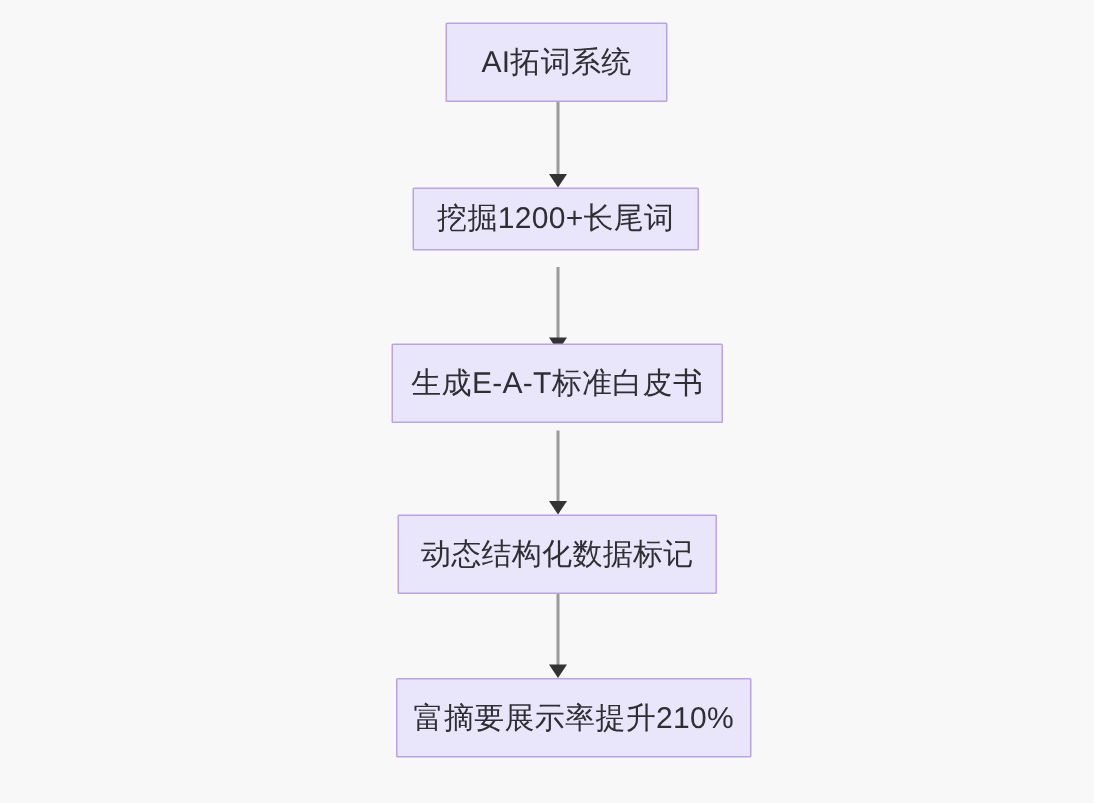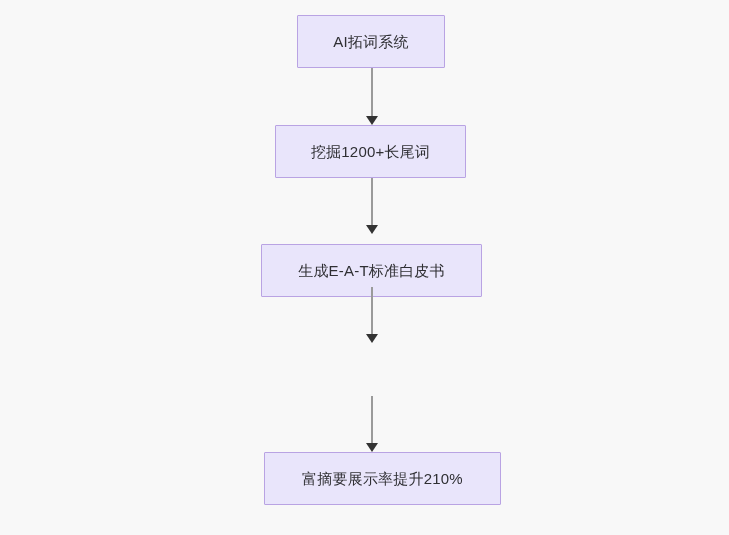--- a/index.html
+++ b/index.html
@@ -23,21 +23,21 @@
   .node {
     position: absolute;
     box-sizing: border-box;
     background: #e9e5fb;
     border: 1.6px solid #b9a3e3;
     border-radius: 1px;
     display: flex;
     align-items: center;
     justify-content: center;
     color: #2f2f33;
-    font-size: 15px;
+    font-size: 20px;
     line-height: 1.2;
     letter-spacing: 0.2px;
     white-space: nowrap;
   }
   .node-label {
     display: block;
   }
   .connector {
     position: absolute;
     width: 24px;
@@ -67,38 +67,41 @@
 
   <div class="node" id="node-1" style="left: 297px; top: 15px; width: 148px; height: 53px; background: rgb(233, 229, 251); border-color: rgb(185, 163, 227); color: rgb(47, 47, 51);">
     <span class="node-label">AI拓词系统</span>
   </div>
 
   <div class="connector" id="edge-1-2" style="left: 360px; top: 68px; height: 57px;">
     <div class="connector-line" style="background: rgb(154, 154, 154);"></div>
     <div class="connector-head" style="border-top-color: rgb(51, 51, 51);"></div>
   </div>
 
-  <div class="node" id="node-2" style="left: 275px; top: 125px; width: 191px; height: 53px; background: rgb(233, 229, 251); border-color: rgb(185, 163, 227); color: rgb(47, 47, 51);">
+  <div class="node" id="node-2" style="left: 275px; top: 125px; width: 191px; height: 42px; background: rgb(233, 229, 251); border-color: rgb(185, 163, 227); color: rgb(47, 47, 51);">
     <span class="node-label">挖掘1200+长尾词</span>
   </div>
 
   <div class="connector" id="edge-2-3" style="left: 360px; top: 178px; height: 56px;">
     <div class="connector-line" style="background: rgb(154, 154, 154);"></div>
     <div class="connector-head" style="border-top-color: rgb(51, 51, 51);"></div>
   </div>
 
-  <div class="node" id="node-3" style="left: 261px; top: 244px; width: 221px; height: 53px; background: rgb(233, 229, 251); border-color: rgb(185, 163, 227); color: rgb(47, 47, 51);">
+  <div class="node" id="node-3" style="left: 261px; top: 229px; width: 221px; height: 53px; background: rgb(233, 229, 251); border-color: rgb(185, 163, 227); color: rgb(47, 47, 51);">
     <span class="node-label">生成E-A-T标准白皮书</span>
   </div>
 
   <div class="connector" id="edge-3-4" style="left: 360px; top: 287px; height: 56px;">
     <div class="connector-line" style="background: rgb(154, 154, 154);"></div>
     <div class="connector-head" style="border-top-color: rgb(51, 51, 51);"></div>
   </div>
 
+  <div class="node" id="node-4" style="left: 265px; top: 343px; width: 213px; height: 53px; background: rgb(233, 229, 251); border-color: rgb(185, 163, 227); color: rgb(47, 47, 51);">
+    <span class="node-label">动态结构化数据标记</span>
+  </div>
 
   <div class="connector" id="edge-4-5" style="left: 360px; top: 396px; height: 56px;">
     <div class="connector-line" style="background: rgb(154, 154, 154);"></div>
     <div class="connector-head" style="border-top-color: rgb(51, 51, 51);"></div>
   </div>
 
   <div class="node" id="node-5" style="left: 253px; top: 452px; width: 237px; height: 53px; background: rgb(233, 229, 251); border-color: rgb(185, 163, 227); color: rgb(47, 47, 51); margin-left: 11px;">
     <span class="node-label">富摘要展示率提升210%</span>
   </div>
 

